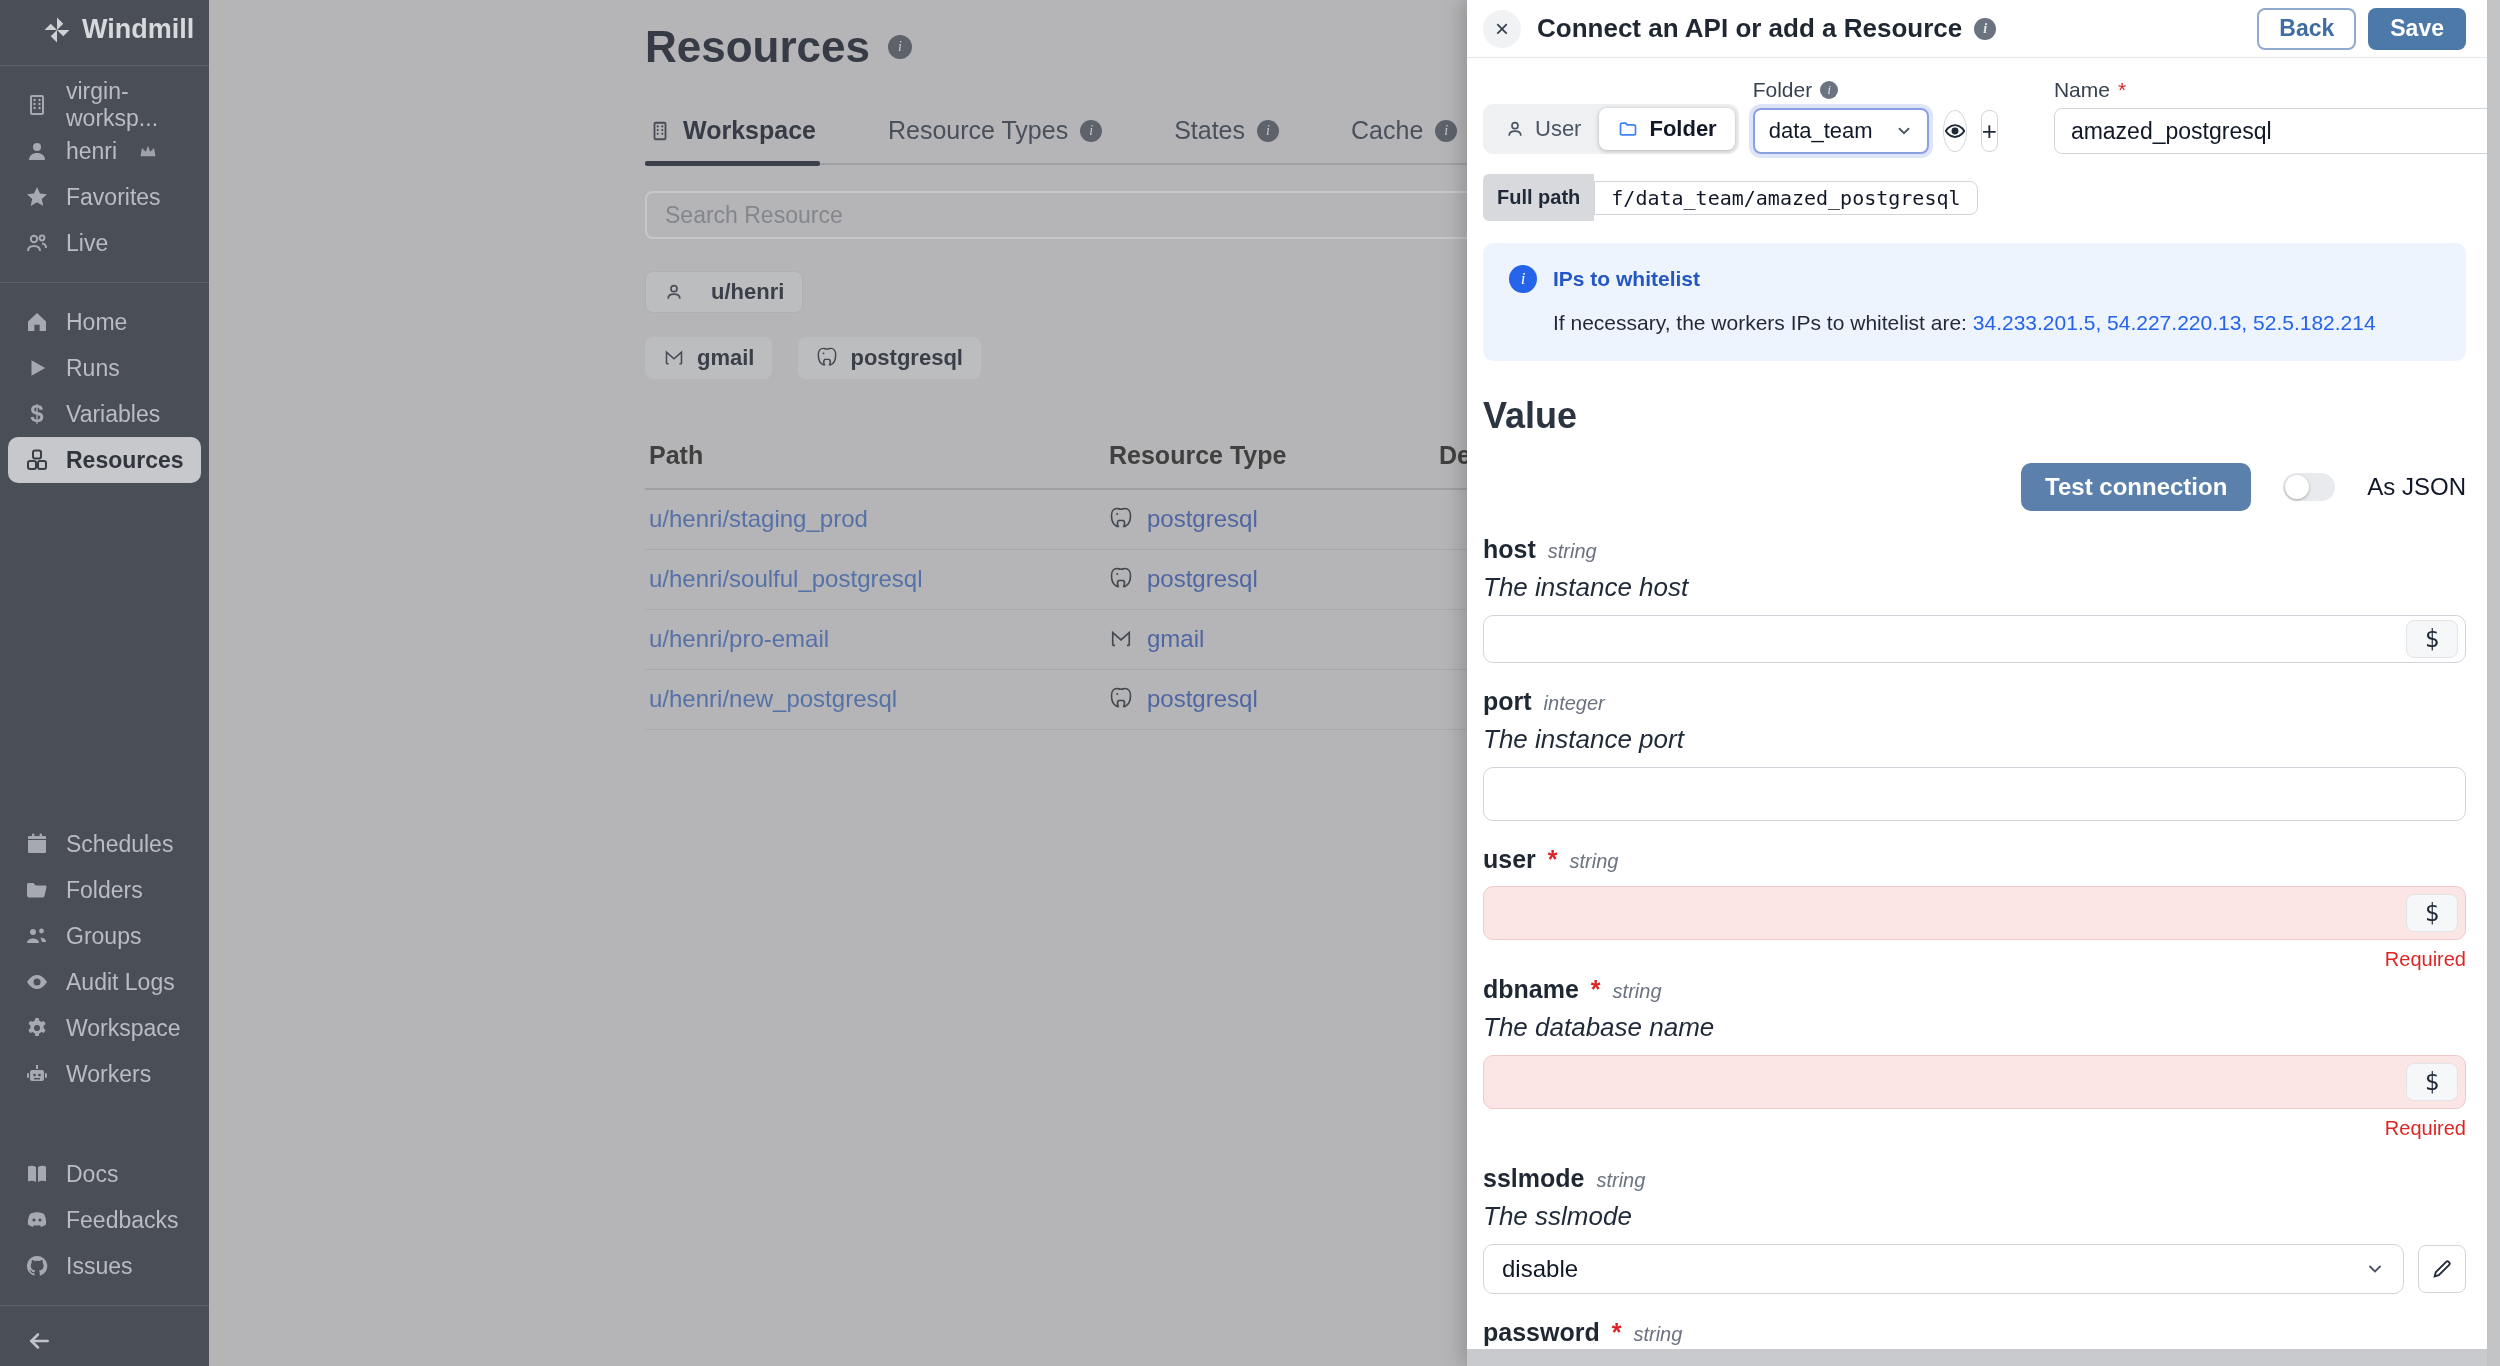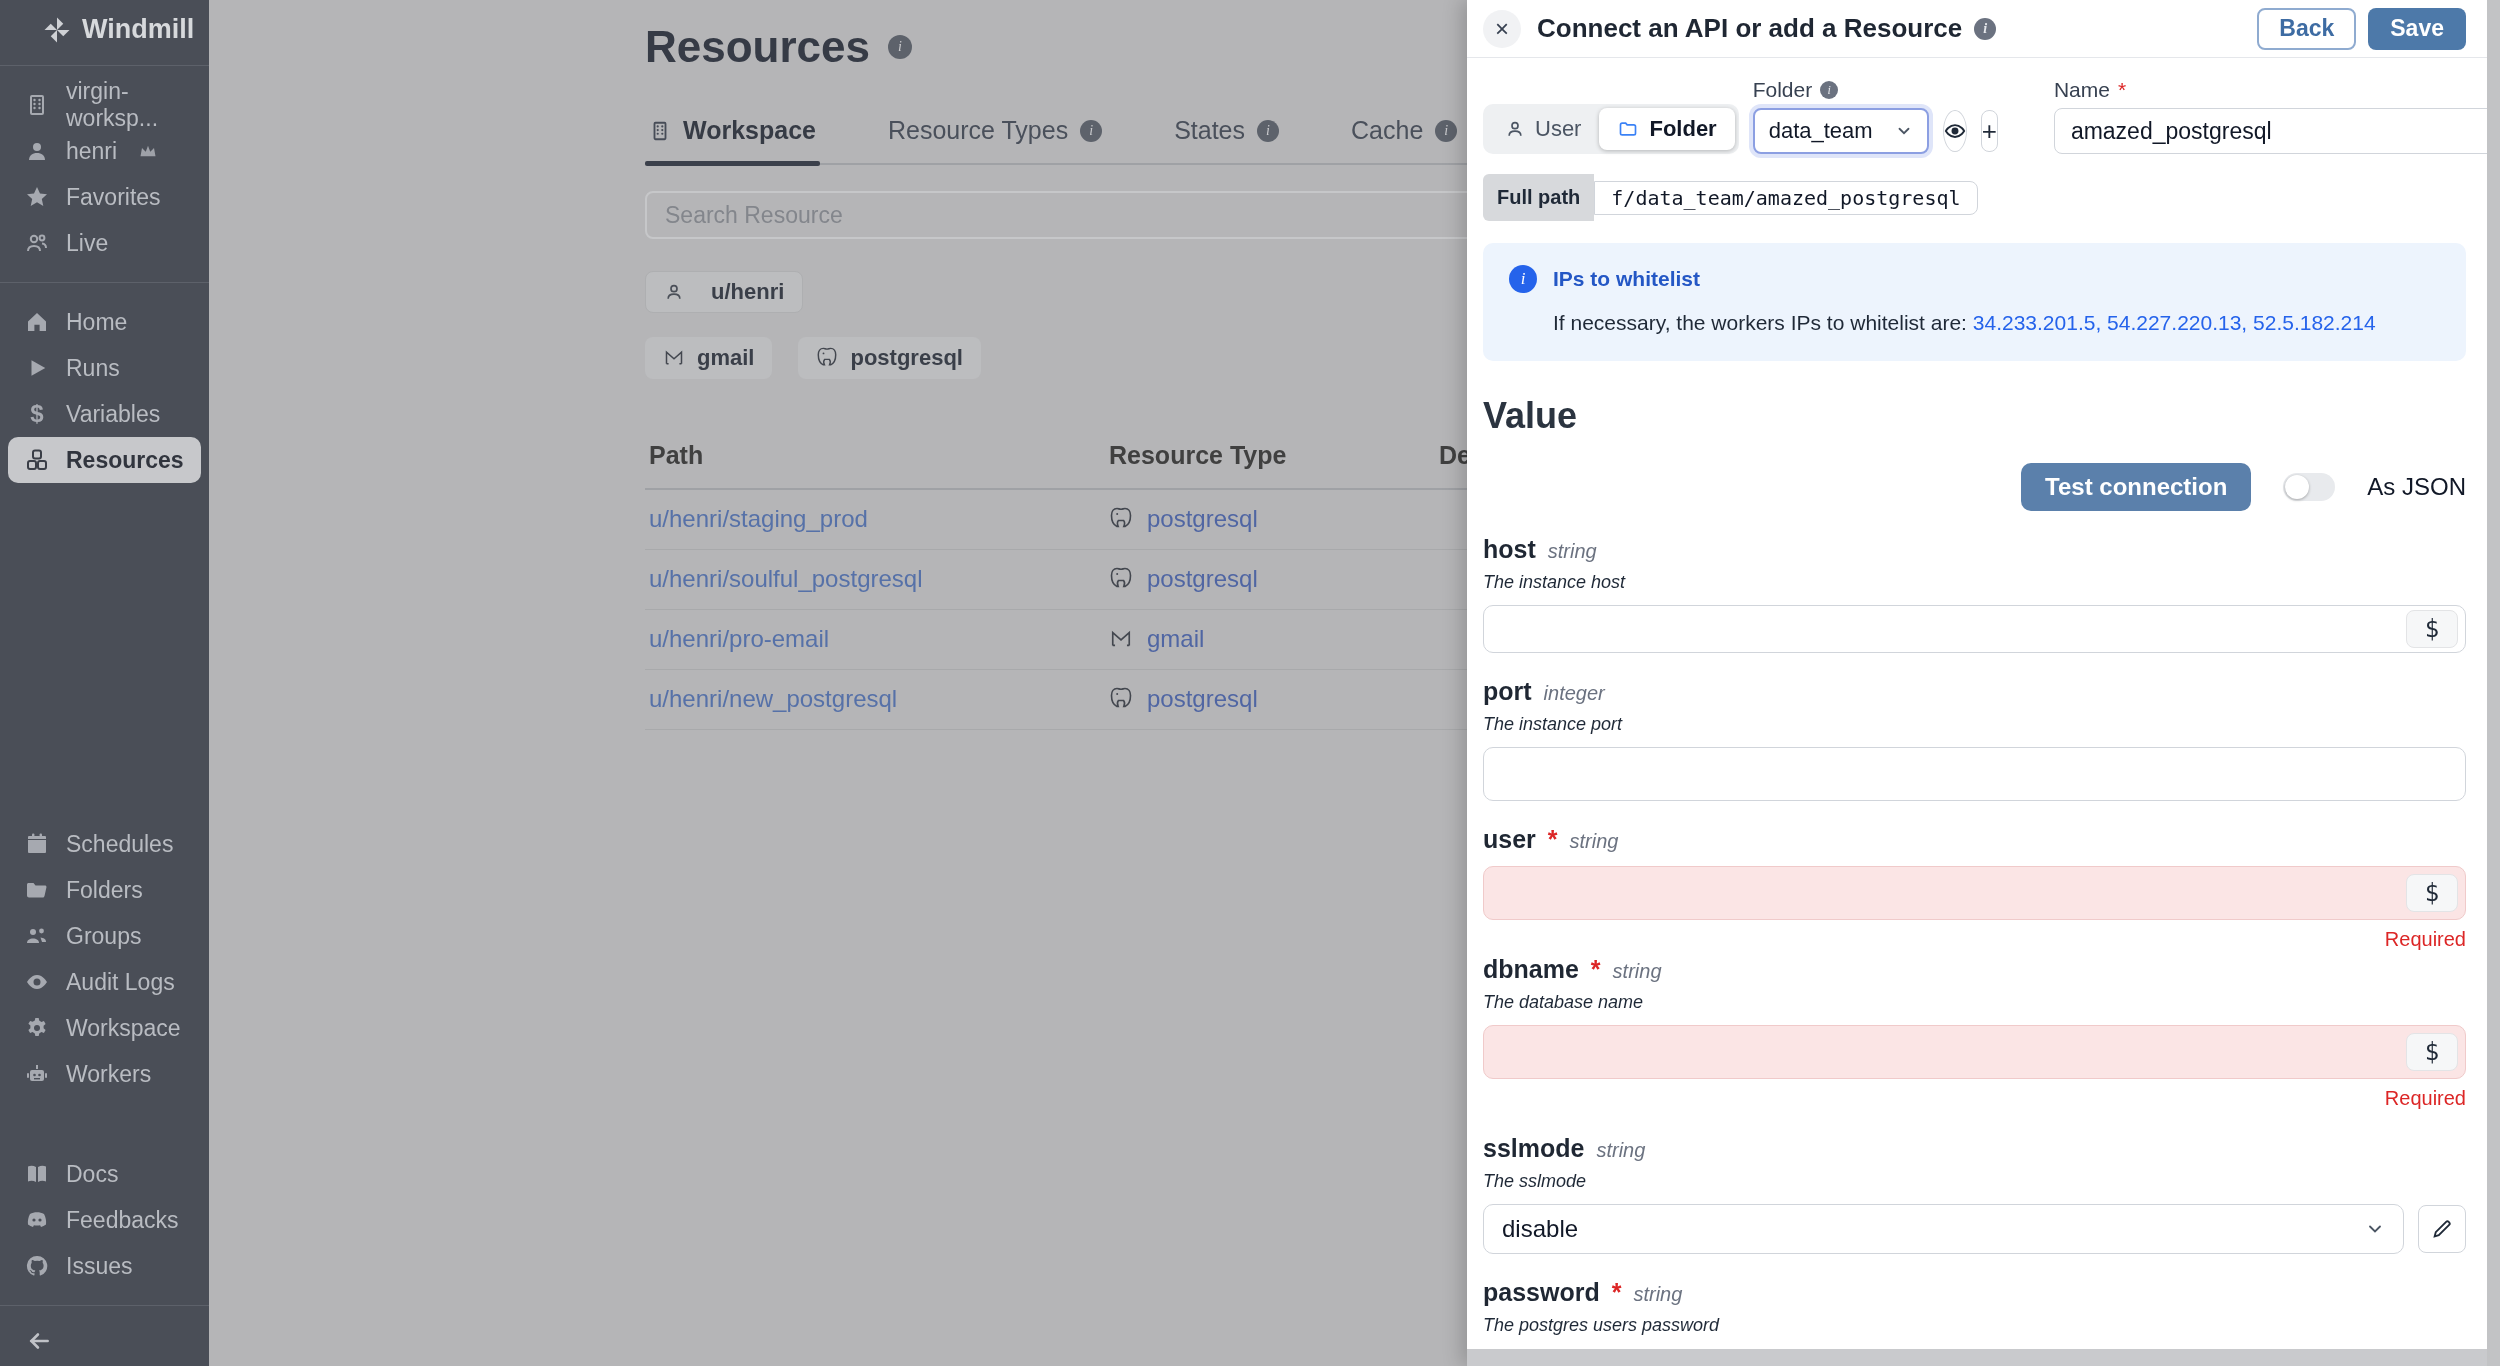--- a/index.html
+++ b/index.html
@@ -91,21 +91,21 @@
   .btn-test { height:48px; padding:0 24px; border:none; border-radius:10px; background:#5b80ab; color:#fff; font-size:24px; font-weight:bold; cursor:pointer; }
   .toggle { width:52px; height:28px; border-radius:14px; background:#e8eaed; position:relative; cursor:pointer; flex:none; }
   .toggle-knob { position:absolute; left:2px; top:2px; width:24px; height:24px; border-radius:50%; background:#fff; box-shadow:0 1px 3px rgba(0,0,0,.3); }
   .asjson-label { font-size:24px; color:#111827; }
 
   .field-block { margin-top:24px; }
   .fb-label-row { display:flex; align-items:baseline; gap:12px; }
   .fb-name { font-size:25px; font-weight:bold; color:#1f2733; }
   .fb-star { color:#dc2626; font-size:25px; font-weight:bold; }
   .fb-type { font-size:20px; font-style:italic; color:#6b7280; }
-  .fb-desc { font-size:18px; font-style:italic; color:#1f2937; margin-top:8px; }
+  .fb-desc { font-size:26px; font-style:italic; color:#1f2937; margin-top:8px; }
   .input-wrap { position:relative; margin-top:12px; }
   .fb-input { width:100%; height:48px; border:1px solid #d1d5db; border-radius:10px; font-size:24px; color:#111827; padding:0 80px 0 16px; outline:none; background:#fff; font-family:"Liberation Sans", sans-serif; }
   .fb-input.tall { height:54px; }
   .fb-input.invalid { background:#fbe5e5; border-color:#f0caca; }
   .var-btn { position:absolute; right:8px; top:50%; transform:translateY(-50%); width:52px; height:38px; background:#f6f7f8; border:1px solid #e3e4e6; border-radius:8px; font-size:24px; color:#1f2937; display:flex; align-items:center; justify-content:center; cursor:pointer; font-family:"DejaVu Sans Mono", monospace; }
   .required-note { text-align:right; color:#dc2626; font-size:20px; margin-top:8px; }
   .select-row { display:flex; gap:14px; margin-top:12px; align-items:center; }
   .fb-select { flex:1; height:50px; border:1px solid #d1d5db; border-radius:10px; display:flex; align-items:center; justify-content:space-between; padding:0 18px; font-size:24px; color:#111827; cursor:pointer; background:#fff; }
   .pencil-btn { width:48px; height:48px; border:1px solid #d1d5db; border-radius:8px; background:#fff; display:flex; align-items:center; justify-content:center; color:#1f2937; cursor:pointer; flex:none; }
 

